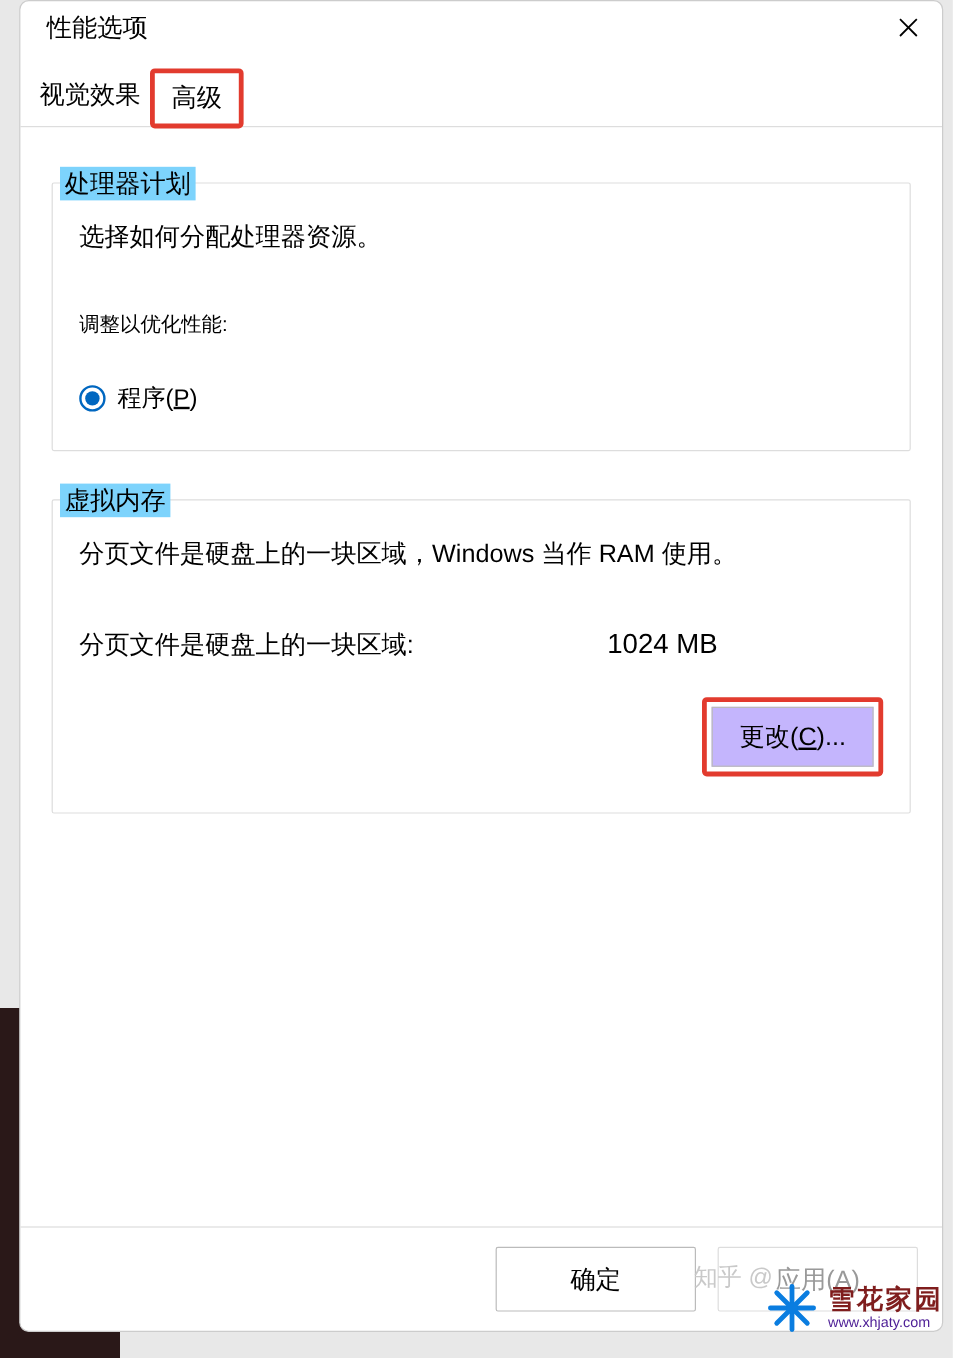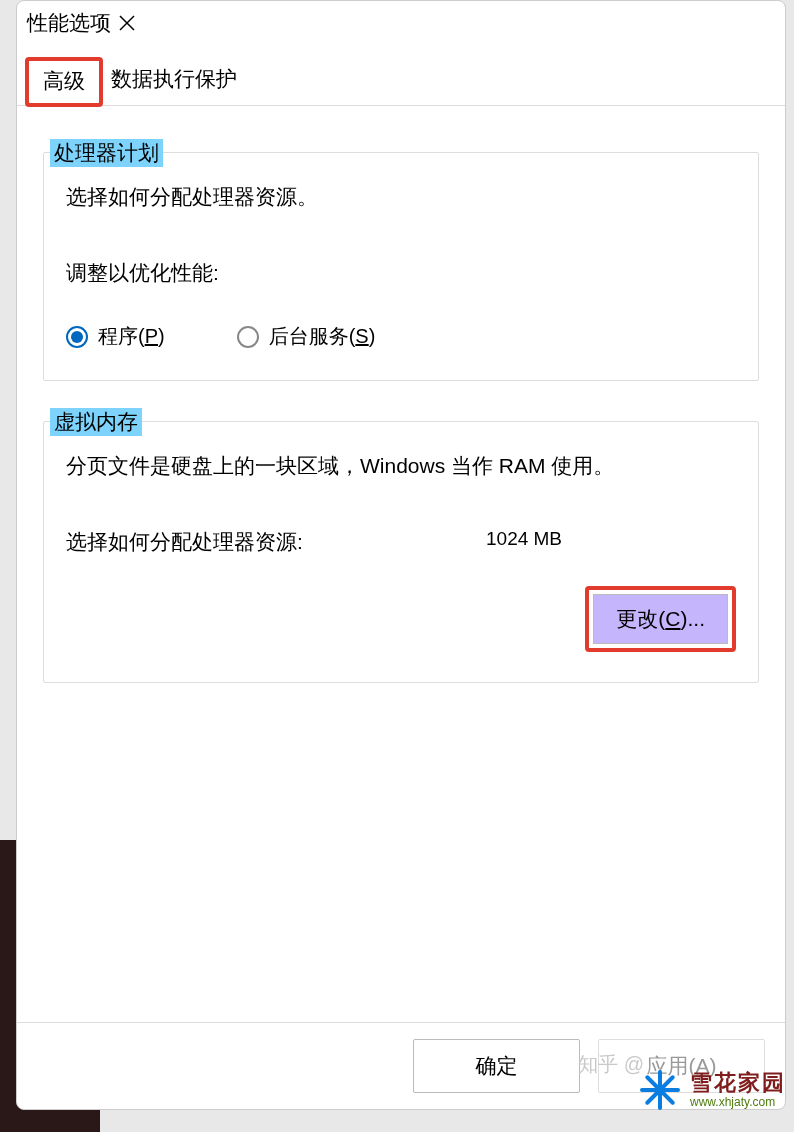--- a/index.html
+++ b/index.html
@@ -32,22 +32,23 @@
   width: 770px;
   height: 1110px;
   background: #ffffff;
   border: 1px solid #ccc;
   border-radius: 8px;
   font-size: 20px;
 }
 .title-bar {
   display: flex;
   align-items: center;
-  justify-content: flex-start;
+  justify-content: space-between;
   padding: 6px 12px 6px 10px;
+  margin-left: 12px;
 }
 .title-text { font-size: 21px; }
 .close-btn {
   width: 32px; height: 32px;
   display: flex; align-items: center; justify-content: center;
   cursor: pointer;
 }
 .close-btn svg { width: 16px; height: 16px; }
 .tabs {
   display: flex;
@@ -80,41 +81,41 @@
 }
 .legend {
   position: absolute;
   top: -14px;
   left: 6px;
   background: #7dd3fc;
   padding: 0 4px;
   font-size: 21px;
 }
 .fs-desc { font-size: 21px; margin-top: 8px; }
-.fs-sub { font-size: 21px; margin-top: 48px; }
+.fs-sub { font-size: 17px; margin-top: 48px; }
 .radio-row {
   display: flex;
   margin-top: 36px;
   gap: 72px;
 }
 .radio-item { display: flex; align-items: center; gap: 10px; cursor: pointer; }
 .radio-circle {
   width: 22px; height: 22px; border-radius: 50%;
   border: 2px solid #888;
   display: flex; align-items: center; justify-content: center;
 }
 .radio-circle.checked { border-color: #0067c0; }
 .radio-dot { width: 12px; height: 12px; border-radius: 50%; background: #0067c0; }
 .underline-char { text-decoration: underline; }
 .vm-row {
   display: flex;
   margin-top: 48px;
 }
 .vm-label { font-size: 21px; flex: 0 0 420px; }
-.vm-value { font-size: 19px; }
+.vm-value { font-size: 23px; margin-left: 20px; }
 .change-row {
   display: flex;
   justify-content: flex-end;
   margin-top: 30px;
 }
 .change-highlight {
   border: 4px solid #e23b2e;
   border-radius: 4px;
   padding: 4px;
 }
@@ -151,21 +152,21 @@
   bottom: 18px;
   display: flex;
   align-items: center;
   gap: 6px;
 }
 .wm-logo {
   width: 48px; height: 48px;
 }
 .wm-text { display:flex; flex-direction:column; line-height:1.1;}
 .wm-name { color:#7f1d1d; font-size:22px; font-weight:bold; letter-spacing:2px;}
-.wm-url { color:#4d7c0f; font-size:12px; }
+.wm-url { color:#4c1d95; font-size:12px; }
 .zhihu-wm {
   position: absolute;
   bottom: 54px;
   right: 150px;
   color: #c9c9c9;
   font-size: 20px;
 }
 </style>
 </head>
 <body>
@@ -179,49 +180,45 @@
     <span class="title-text">性能选项</span>
     <div class="close-btn">
       <svg viewBox="0 0 16 16">
         <line x1="1" y1="1" x2="15" y2="15" stroke="#000" stroke-width="1.5"></line>
         <line x1="15" y1="1" x2="1" y2="15" stroke="#000" stroke-width="1.5"></line>
       </svg>
     </div>
   </div>
 
   <div class="tabs">
+    <div class="tab">视觉效果</div>
     <div class="tab highlight">高级</div>
-    <div class="tab">数据执行保护</div>
   </div>
 
   <div class="content">
 
     <div class="fieldset">
       <div class="legend">处理器计划</div>
       <div class="fs-desc">选择如何分配处理器资源。</div>
       <div class="fs-sub">调整以优化性能:</div>
       <div class="radio-row">
         <div class="radio-item">
           <span class="radio-circle checked">
               <span class="radio-dot"></span>
             </span>
           <span><span>程序(</span><span class="underline-char">P</span><span>)</span></span>
         </div>
-        <div class="radio-item">
-          <span class="radio-circle"></span>
-          <span><span>后台服务(</span><span class="underline-char">S</span><span>)</span></span>
-        </div>
       </div>
     </div>
 
     <div class="fieldset" style="margin-top:40px;">
       <div class="legend">虚拟内存</div>
       <div class="fs-desc">分页文件是硬盘上的一块区域，Windows 当作 RAM 使用。</div>
       <div class="vm-row">
-        <span class="vm-label">选择如何分配处理器资源:</span>
+        <span class="vm-label">分页文件是硬盘上的一块区域:</span>
         <span class="vm-value">1024 MB</span>
       </div>
       <div class="change-row">
         <div class="change-highlight">
           <button class="change-btn"><span>更改(</span><span class="underline-char">C</span><span>)...</span></button>
         </div>
       </div>
     </div>
 
   </div>

